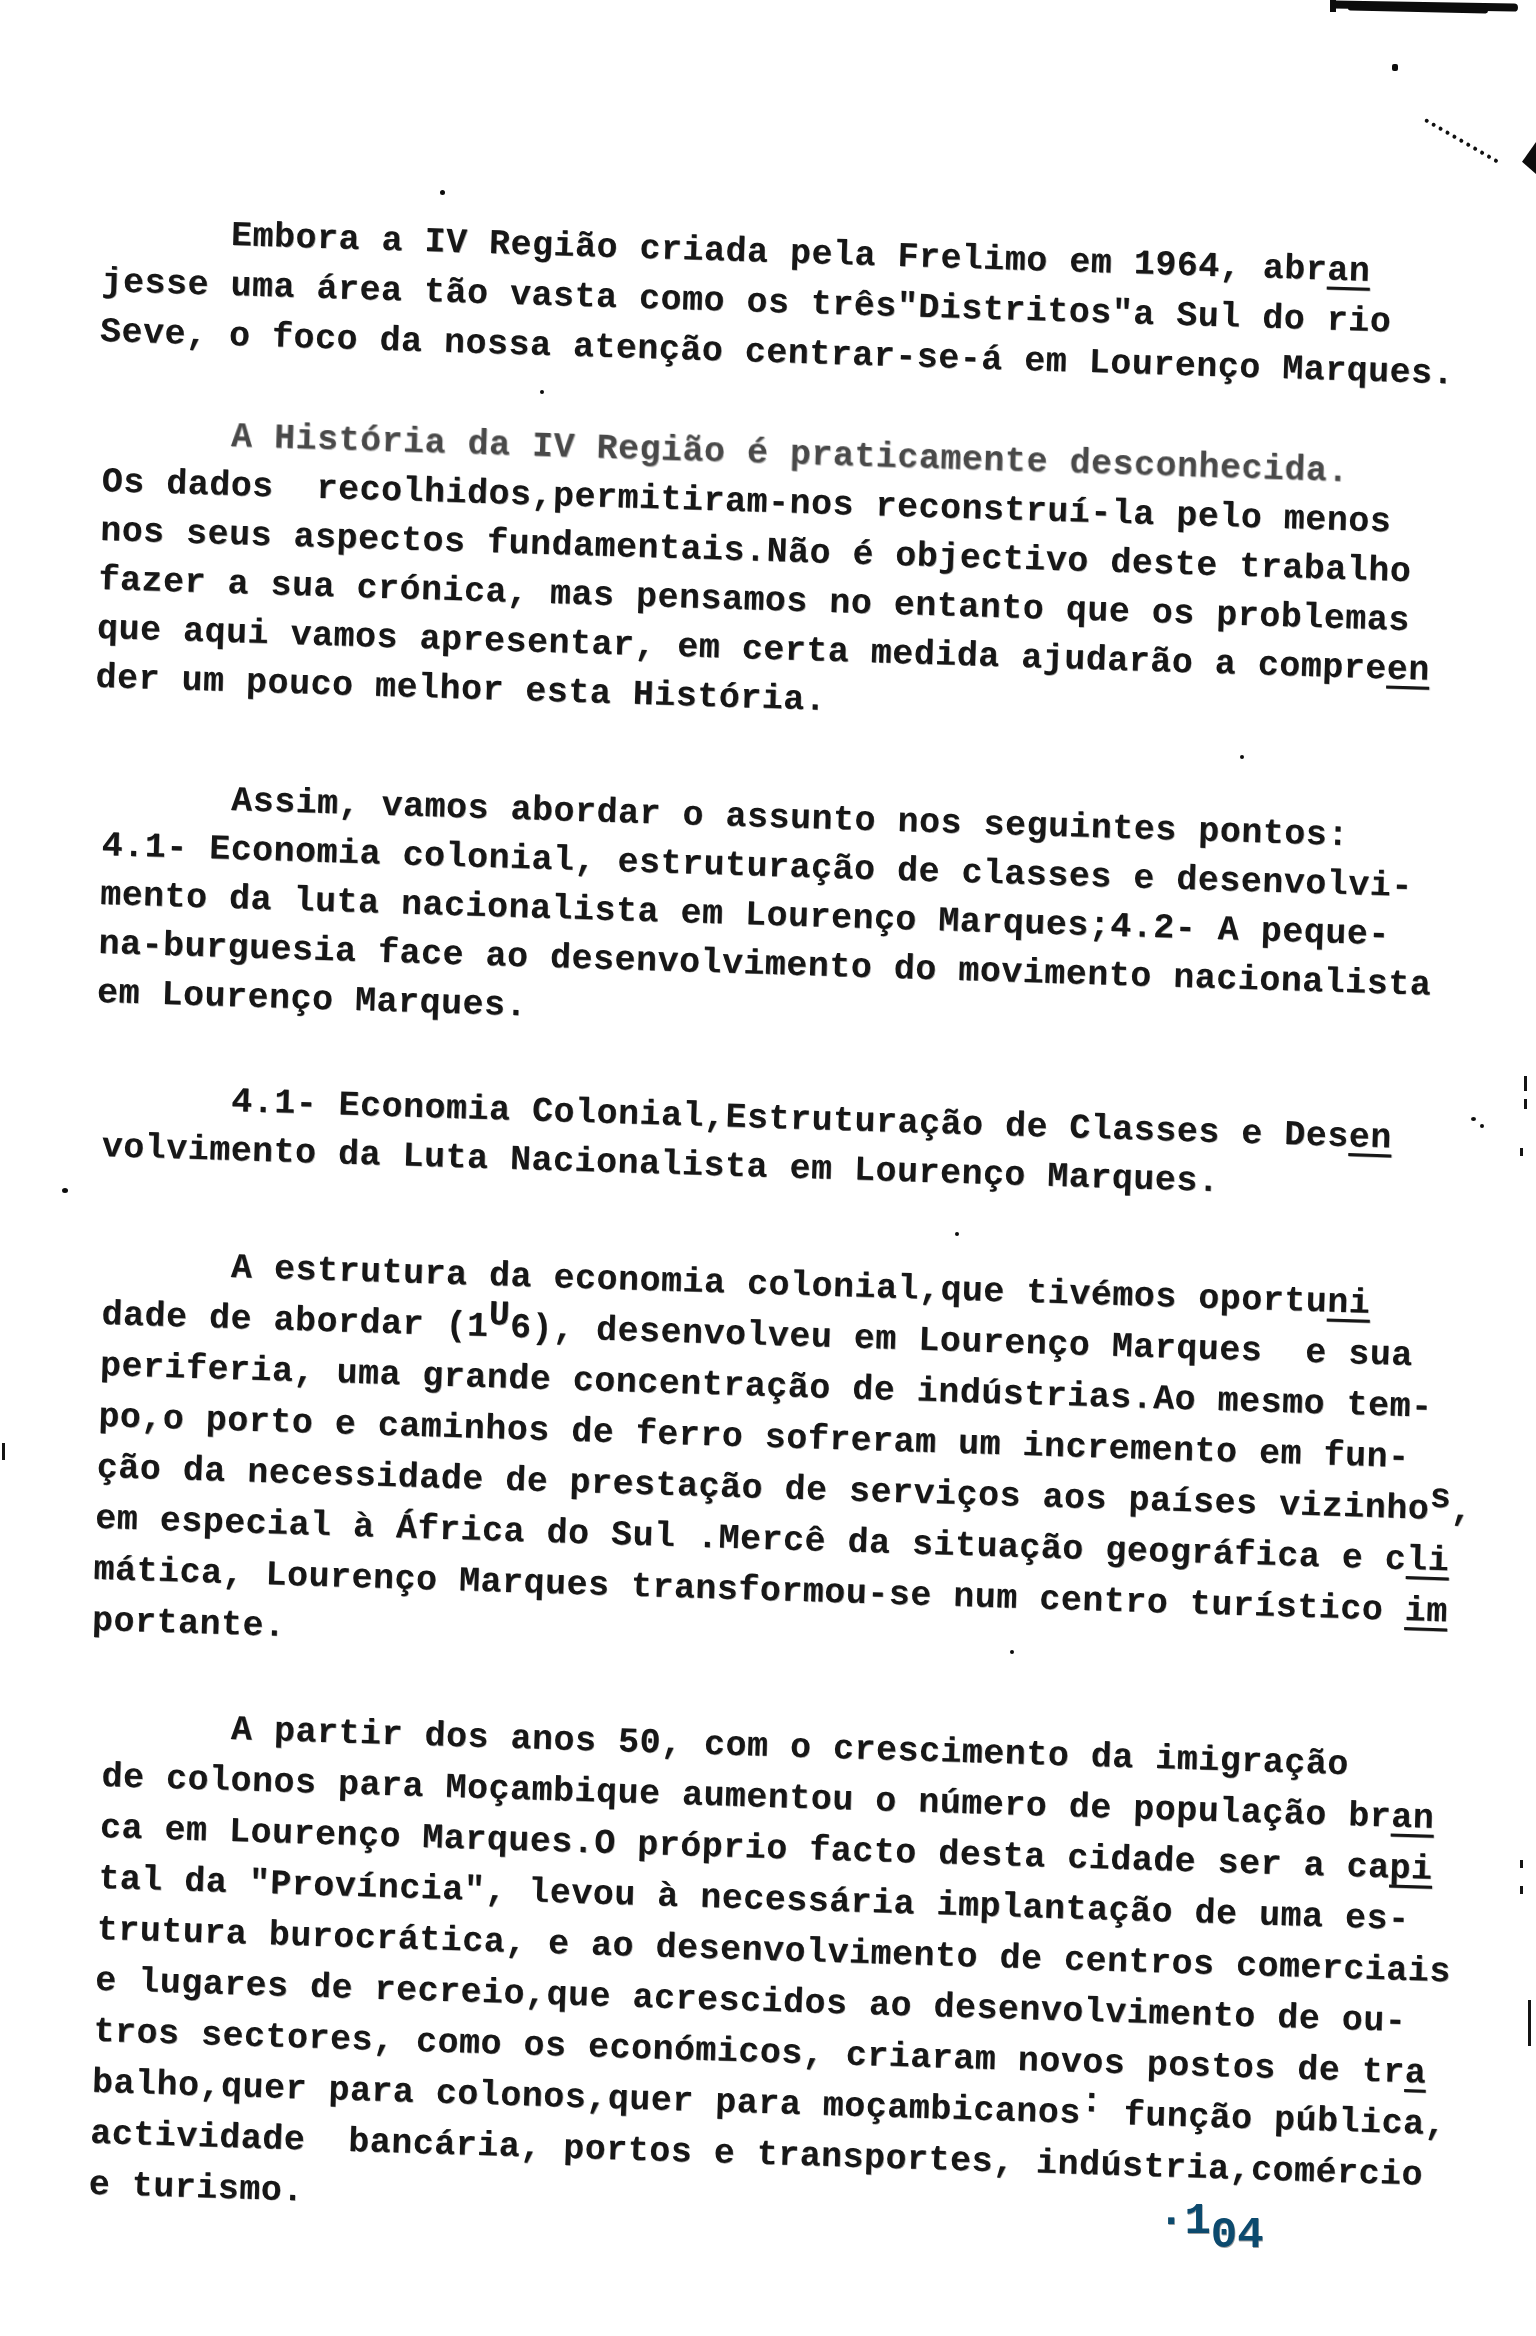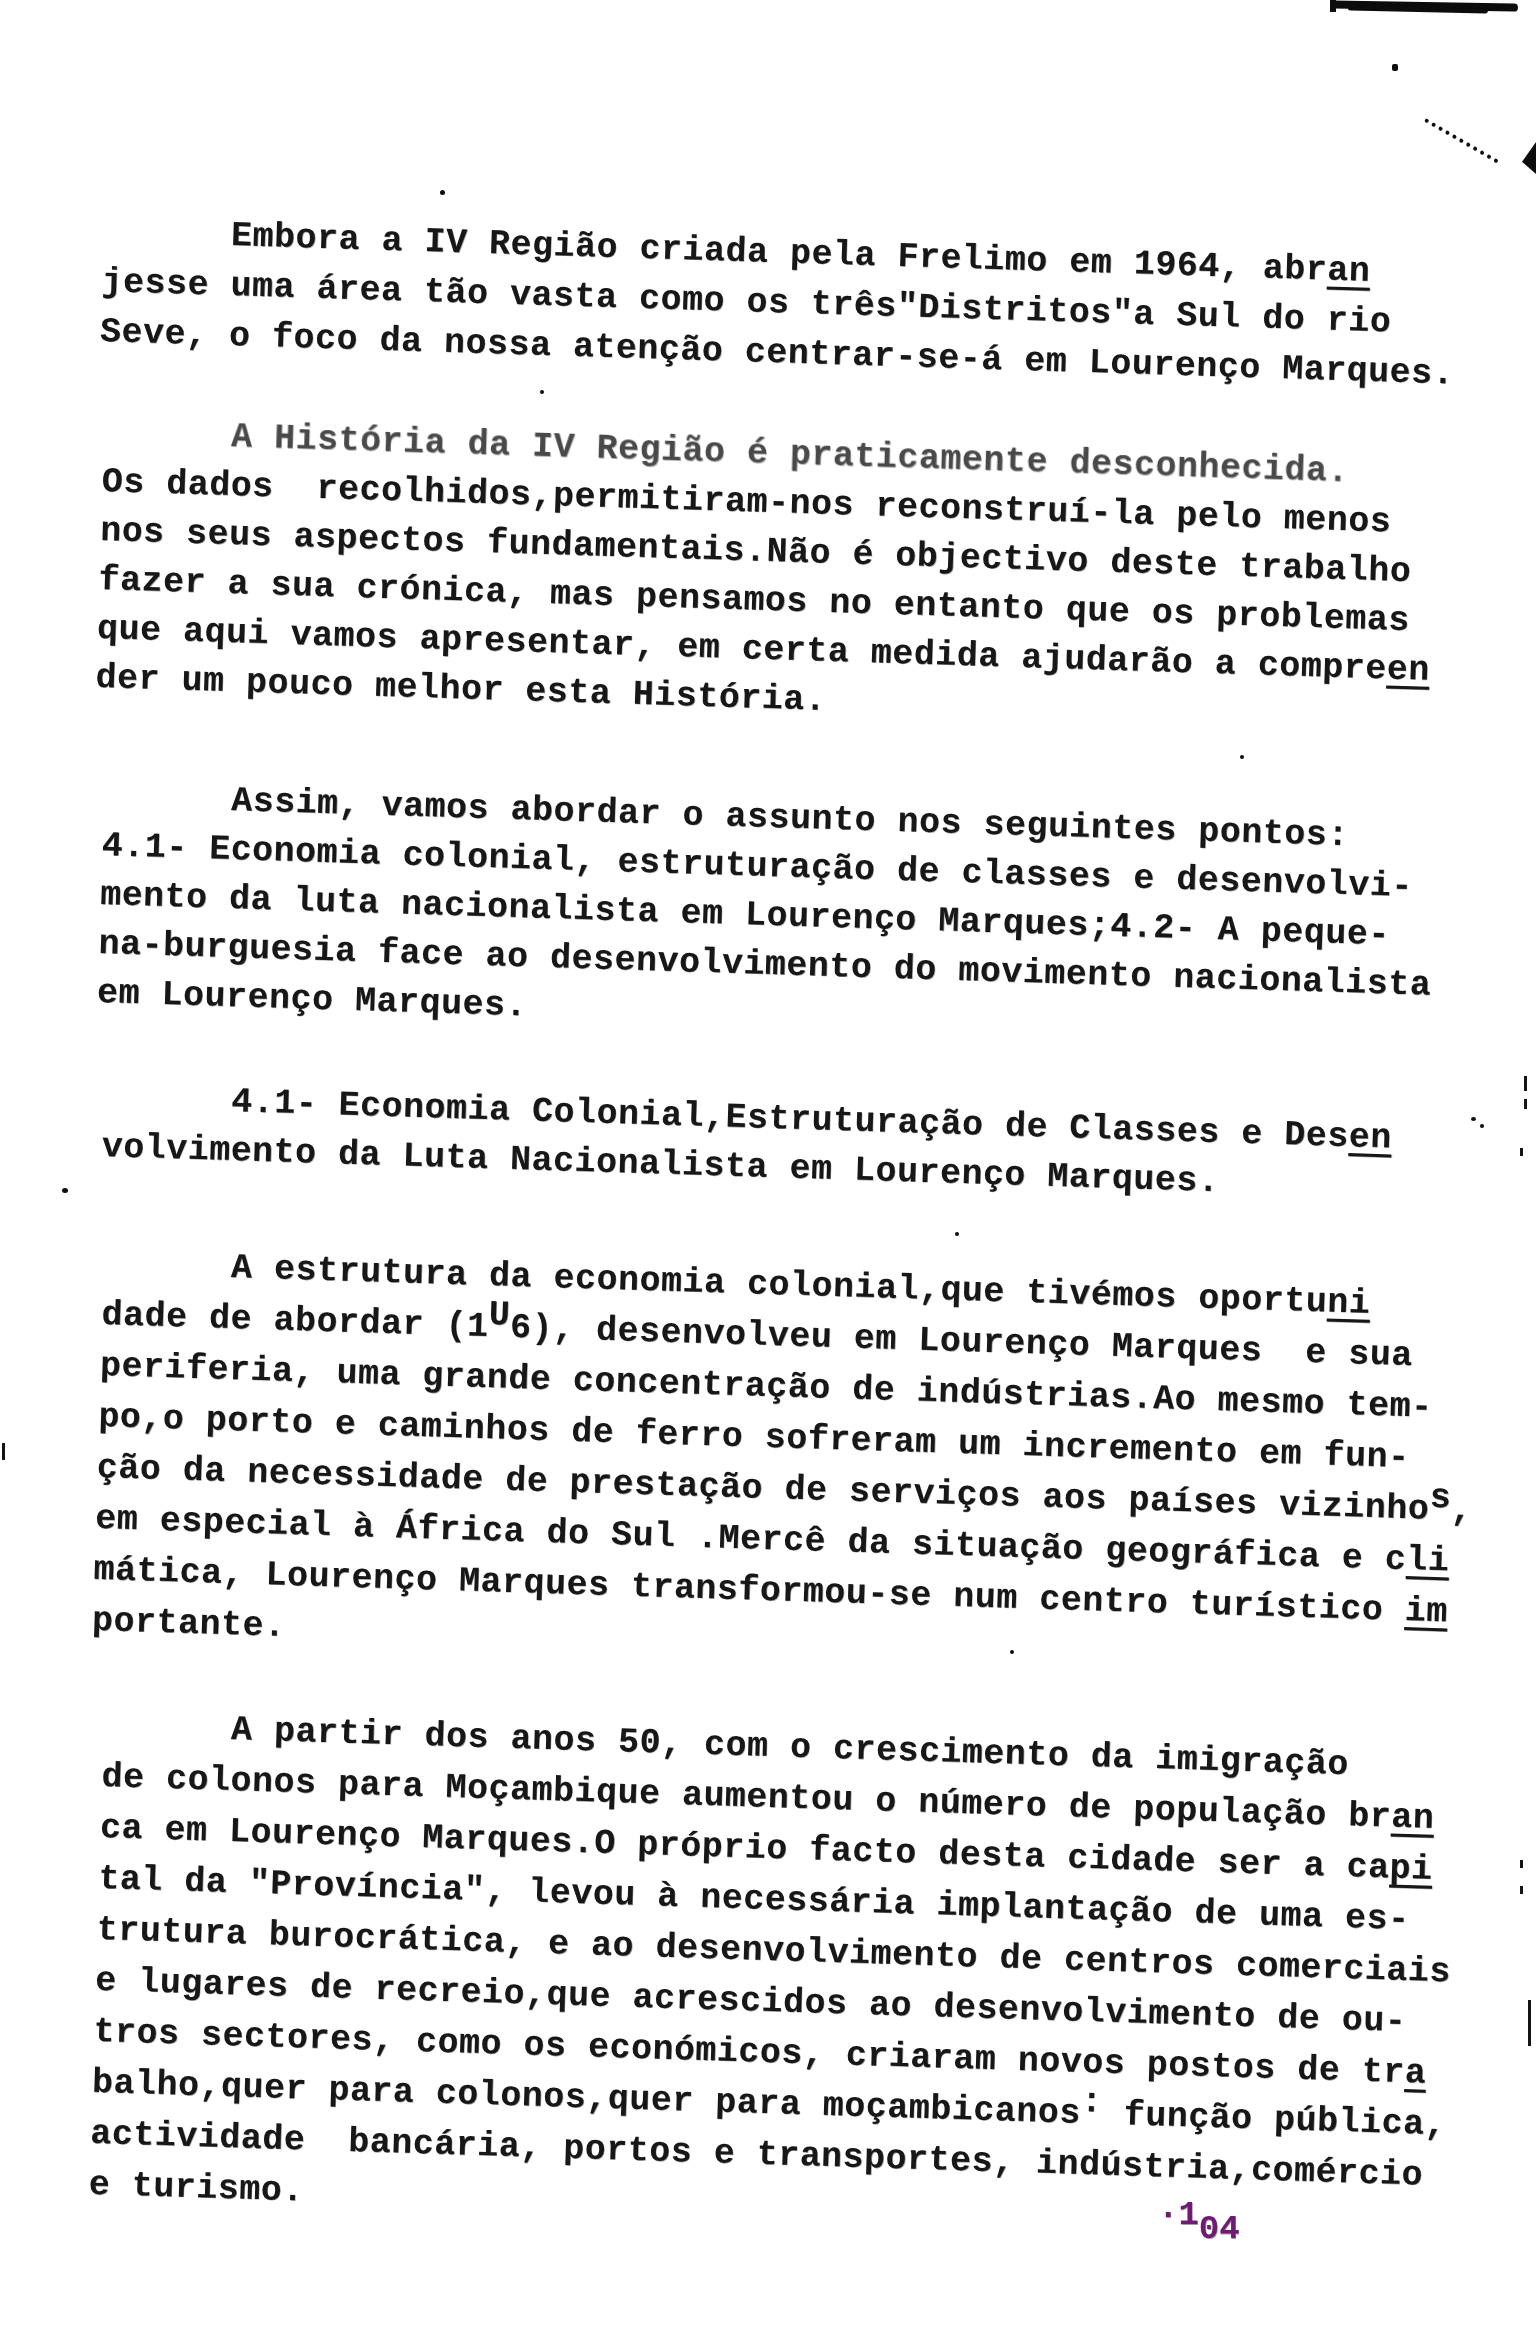--- a/index.html
+++ b/index.html
@@ -24,21 +24,21 @@
   .raised{position:relative;top:-12px;display:inline-block;}
   .p0{top:207px;--lh:50px;}
   .p1{top:409px;--lh:49px;}
   .p2{top:773px;--lh:49px;}
   .p3{top:1074px;--lh:49px;}
   .p4{top:1239px;--lh:51px;}
   .p5{top:1701px;--lh:51px;}
   
   .pagenum{
     position:absolute;left:1158px;top:2196px;
-    font-size:34px;font-weight:700;color:#701a75;white-space:nowrap;
+    font-size:44px;font-weight:700;color:#0c4a6e;white-space:nowrap;
     text-shadow:.6px .6px 0 rgba(0,0,0,.38);
     text-align:center;
   }
   .pagenum-sub{display:inline-block;position:relative;top:14px;}
   
   .art{position:absolute;background:#0c0c0c;}
   .smudge1{left:1330px;top:2px;width:188px;height:8px;border-radius:4px;transform:rotate(1deg);}
   .smudge2{left:1348px;top:7px;width:140px;height:5px;border-radius:3px;transform:rotate(1.2deg);}
   .smudge-tick{left:1330px;top:0px;width:6px;height:12px;}
   .ink-dot{left:1392px;top:64px;width:6px;height:7px;border-radius:2px;}

